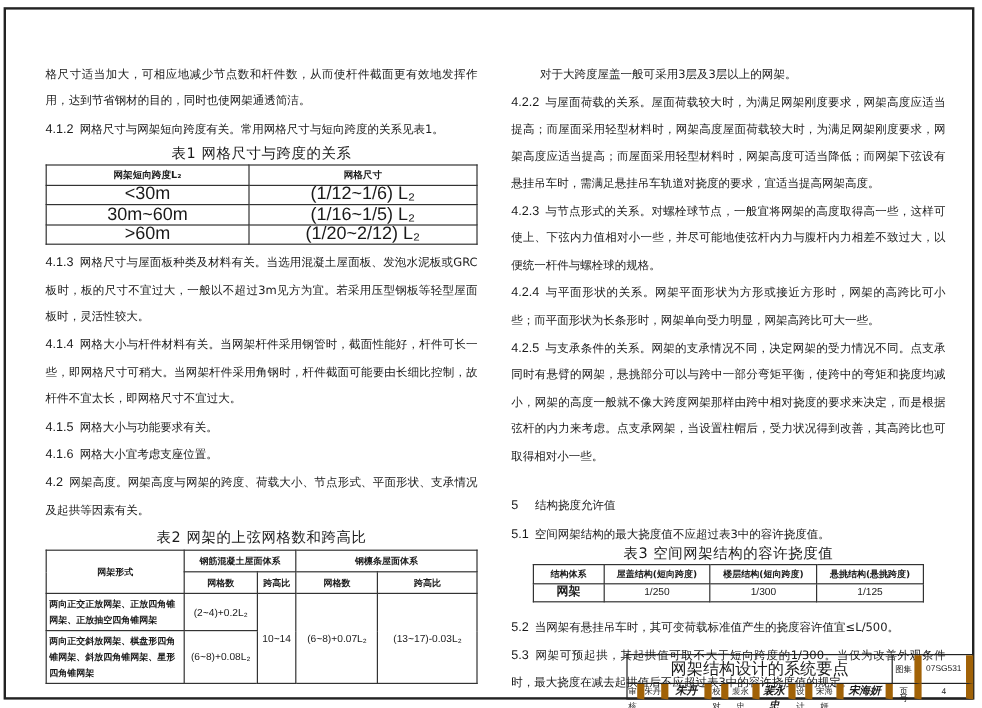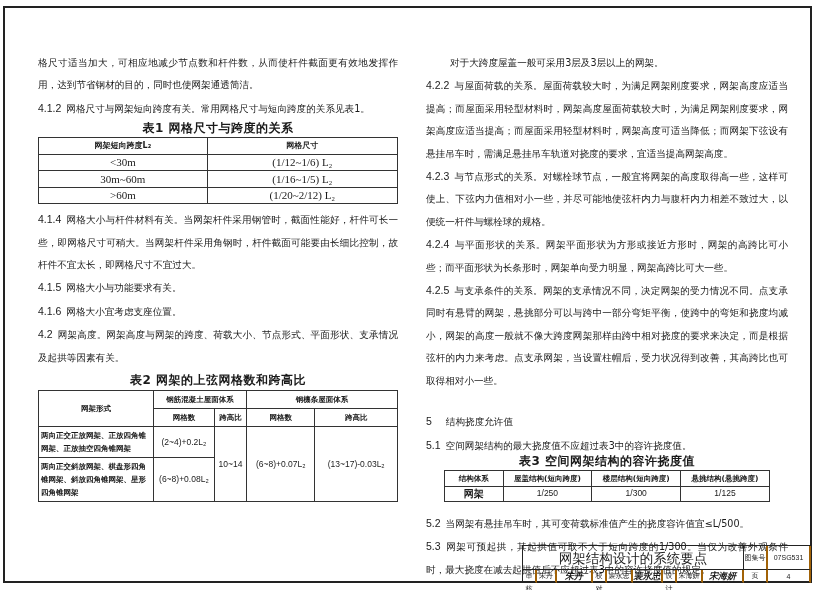--- a/index.html
+++ b/index.html
@@ -6,42 +6,42 @@
   body { width: 818px; height: 590px; position: relative; overflow: hidden;
          font-family: "DejaVu Sans", sans-serif; color: #1a1a1a; }
   .frame { position: absolute; left: 3px; top: 6px; width: 809px; height: 577px;
            border: 2px solid #222; box-sizing: border-box; }
   .col { position: absolute; top: 52px; font-size: 9.6px; line-height: 22.4px; }
   .col.left { left: 38px; width: 360px; }
   .col.right { left: 426px; width: 362px; }
   p { margin: 0; text-align: justify; }
   .num { font-family: "Liberation Sans", sans-serif; font-size: 10.5px; margin-right: 5px; }
   .indent { text-indent: 24px; }
-  .tbl-title { text-align: center; font-size: 12px; font-weight: bold; line-height: 17px; margin: 0; letter-spacing: 0.5px; }
+  .tbl-title { text-align: center; font-size: 12px; font-weight: normal; line-height: 17px; margin: 0; letter-spacing: 0.5px; }
   table { border-collapse: collapse; width: 100%; }
   td, th { border: 1px solid #333; text-align: center; font-weight: normal; padding: 0 2px; }
   .t1 { font-size: 8.5px; margin: 0 0 4px 0; padding-left: 25px; }
   .t1 td, .t1 th { height: 15.5px; line-height: 14px; }
   .t1 th { font-size: 8px; font-weight: bold; }
-  .t1 .mono { font-family: Liberation Serif, serif; font-size: 11px; }
+  .t1 .mono { font-family: Liberation Sans, sans-serif; font-size: 15px; }
   .t2 { font-size: 7.5px; margin-top: 1px; }
   .t2 th { font-weight: bold; font-size: 7.5px; height: 17px; line-height: 14px; }
   .t2 td { line-height: 13px; }
   .t2 .left { text-align: left; font-weight: bold; padding: 2px 2px; }
   .t2 .val { font-family: "Liberation Sans", sans-serif; font-size: 8.5px; }
   .t3 { font-size: 7.5px; width: 90%; margin: 0 auto; }
   .t3 th { font-weight: bold; height: 15px; line-height: 13px; }
   .t3 td { height: 14px; line-height: 13px; font-family: "Liberation Sans", sans-serif; font-size: 8.5px; }
   .t3 td.cn { font-family: "DejaVu Sans", sans-serif; font-weight: bold; font-size: 10px; }
   .gap { height: 18px; }
   .titleblock { position: absolute; left: 522px; top: 545px; width: 288px; height: 38px;
                 border-left: 1px solid #222; border-top: 1px solid #222; box-sizing: border-box; }
   .tb-title { position: absolute; left: 0; top: 0; width: 221px; height: 24px; border-right: 1px solid #222;
               border-bottom: 1px solid #222; font-size: 13.5px; font-weight: normal; text-align: center; line-height: 24px; box-sizing: border-box; }
-  .tb-cell { position: absolute; border-right: 2px solid #a16207; border-bottom: 1px solid #222;
+  .tb-cell { position: absolute; border-right: 6px solid #a16207; border-bottom: 1px solid #222;
              box-sizing: border-box; text-align: center; font-size: 7px; }
   .sig { font-family: "DejaVu Serif", serif; font-style: italic; font-weight: bold; font-size: 9px; }
 </style>
 </head>
 <body>
 
 <div class="frame"></div>
 
 <div class="col left">
   <p>格尺寸适当加大，可相应地减少节点数和杆件数，从而使杆件截面更有效地发挥作用，达到节省钢材的目的，同时也使网架通透简洁。</p>
@@ -63,20 +63,21 @@
       <td class="mono">30m~60m</td>
       <td class="mono">(1/16~1/5) L₂</td>
     </tr>
     <tr>
       <td class="mono">&gt;60m</td>
       <td class="mono">(1/20~2/12) L₂</td>
     </tr>
   </tbody>
     </table>
 
+  <p><span class="num">4.1.3</span><span>网格尺寸与屋面板种类及材料有关。当选用混凝土屋面板、发泡水泥板或GRC板时，板的尺寸不宜过大，一般以不超过3m见方为宜。若采用压型钢板等轻型屋面板时，灵活性较大。</span></p>
   <p><span class="num">4.1.4</span><span>网格大小与杆件材料有关。当网架杆件采用钢管时，截面性能好，杆件可长一些，即网格尺寸可稍大。当网架杆件采用角钢时，杆件截面可能要由长细比控制，故杆件不宜太长，即网格尺寸不宜过大。</span></p>
   <p><span class="num">4.1.5</span><span>网格大小与功能要求有关。</span></p>
   <p><span class="num">4.1.6</span><span>网格大小宜考虑支座位置。</span></p>
   <p><span class="num">4.2</span><span>网架高度。网架高度与网架的跨度、荷载大小、节点形式、平面形状、支承情况及起拱等因素有关。</span></p>
 
   <p class="tbl-title" style="margin-top:3px">表2  网架的上弦网格数和跨高比</p>
   <table class="t2">
     <tbody>
         <tr>
       <th rowspan="2" style="width:32%">网架形式</th>

